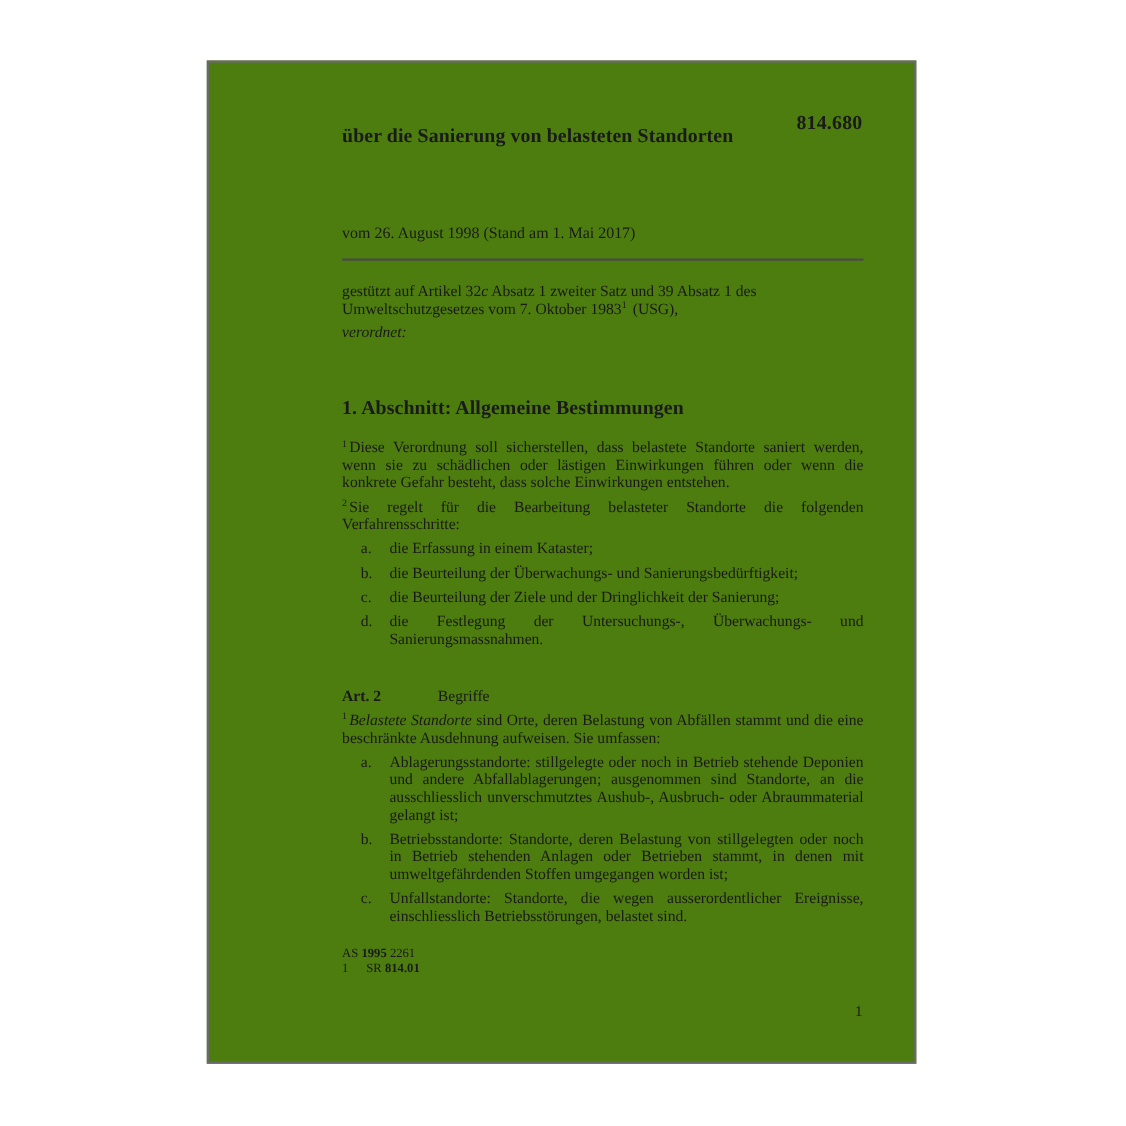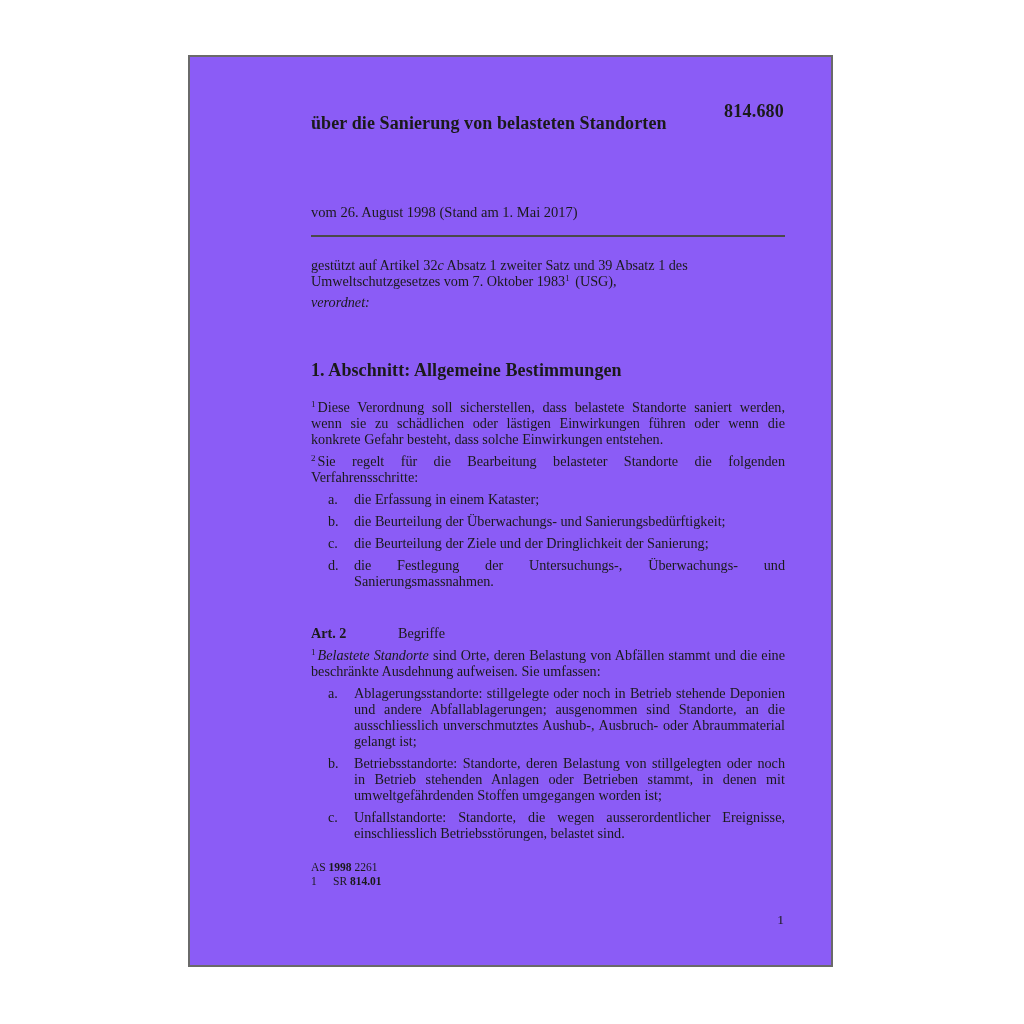--- a/index.html
+++ b/index.html
@@ -16,21 +16,21 @@
       color: #1a1a1a;
     }
     .page {
       position: absolute;
       left: 188px;
       top: 55px;
       width: 645px;
       height: 912px;
       border: 2px solid #6a6a6a;
       box-sizing: border-box;
-      background: #8b5cf6;
+      background: #4d7c0f;
     }
     .content {
       position: absolute;
       left: 121px;
       top: 0;
       width: 473px;
     }
     .sr-number {
       position: absolute;
       right: 0;
@@ -209,20 +209,20 @@
             <span class="txt">Betriebsstandorte: Standorte, deren Belastung von stillgelegten oder noch in Betrieb stehenden Anlagen oder Betrieben stammt, in denen mit umweltgefährdenden Stoffen umgegangen worden ist;</span>
           </li>
         <li>
             <span class="lbl">c.</span>
             <span class="txt">Unfallstandorte: Standorte, die wegen ausserordentlicher Ereignisse, einschliesslich Betriebsstörungen, belastet sind.</span>
           </li>
       </ul>
     </div>
 
     <div class="footnotes">
-      <div><span>AS </span><b>1998</b><span> 2261</span></div>
+      <div><span>AS </span><b>1995</b><span> 2261</span></div>
       <div class="fn-row"><span class="fn-mark">1</span><span>SR </span>&nbsp;<b>814.01</b></div>
     </div>
 
     <div class="page-number">1</div>
 
   </div>
 </div>
 
 </body></html>

